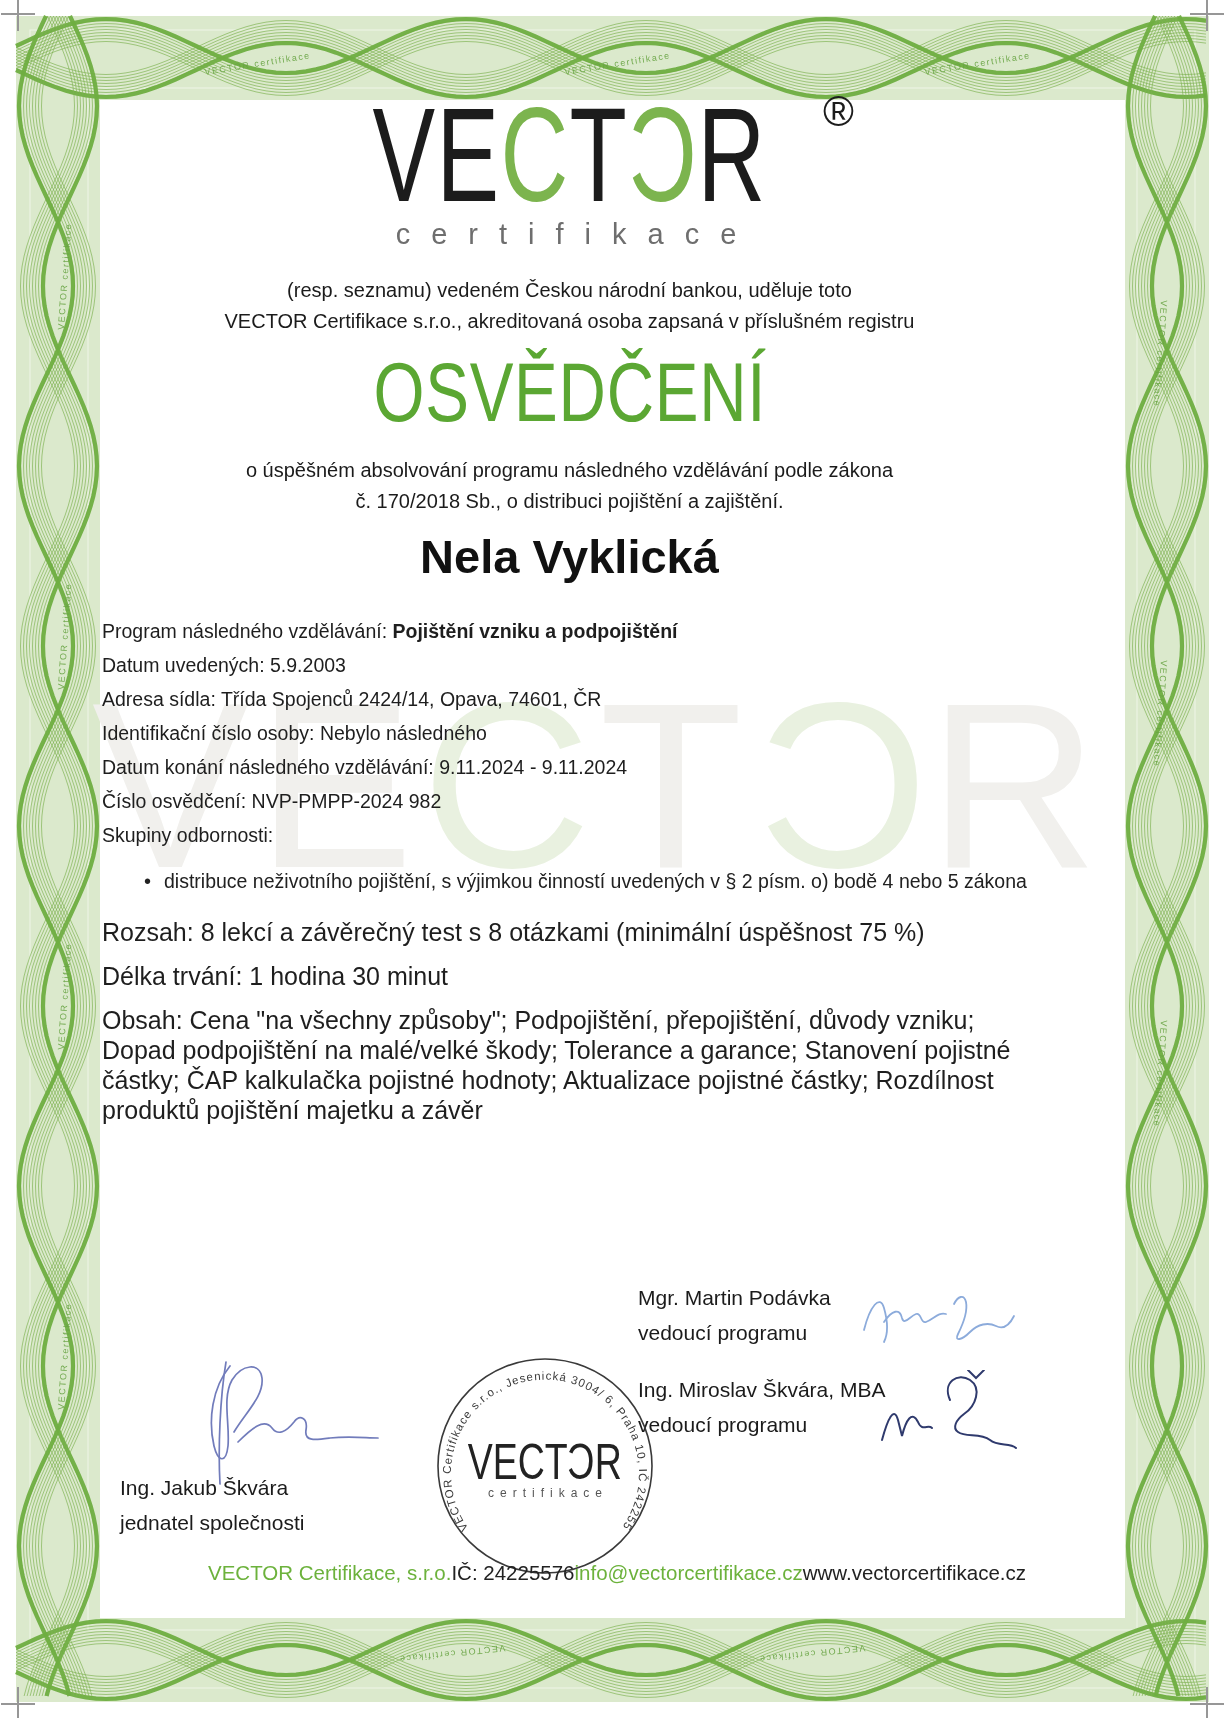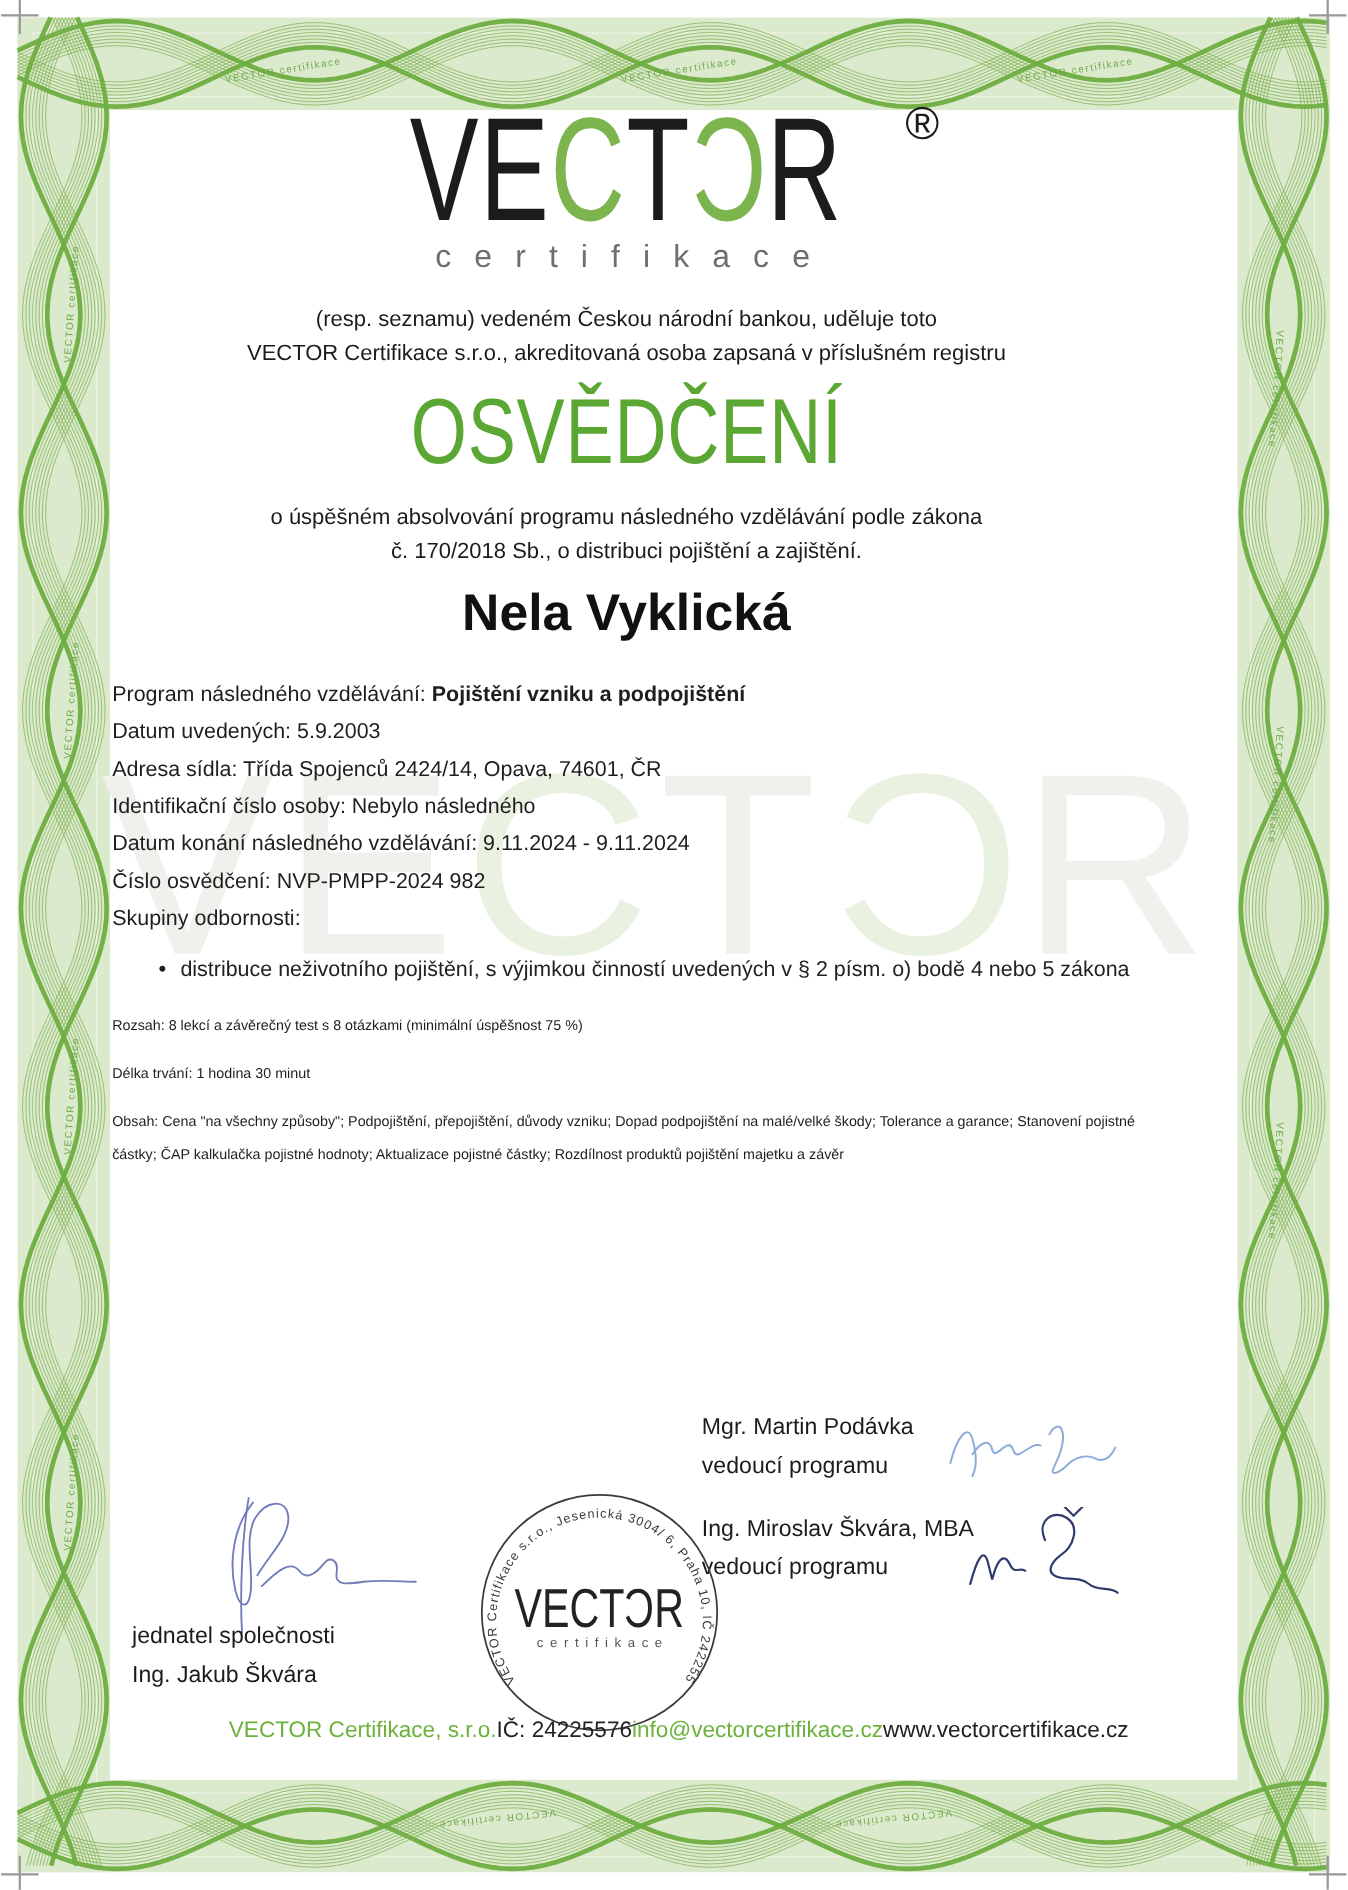--- a/index.html
+++ b/index.html
@@ -33,21 +33,21 @@
   .big-title{margin-top:12px;}
   .big-title span{display:inline-block;transform:scaleX(.78);transform-origin:center;
     font-size:84px;line-height:86px;color:#5ba733;font-weight:400;letter-spacing:1px;}
   .subline{margin-top:20px;font-size:20px;line-height:31px;color:#1b1b1b;}
   .recipient{margin-top:12px;font-size:47px;line-height:56px;font-weight:700;color:#111;}
   .details{margin-top:36px;font-size:19.5px;color:#1e1e1e;}
   .details p{margin:0 0 14px 0;line-height:20px;}
   .details .strong{font-weight:700;}
   .bullet-row{margin:24px 0 4px 0;padding-left:62px;position:relative;font-size:19.5px;line-height:24px;}
   .bullet-row::before{content:"•";position:absolute;left:42px;top:0;font-size:20px;}
-  .paras{margin-top:24px;font-size:13px;color:#1e1e1e;}
+  .paras{margin-top:24px;font-size:25px;color:#1e1e1e;}
   .paras p{margin:0 0 14px 0;line-height:30px;}
   
   .sig-svg{position:absolute;z-index:4;}
   .sign-name{position:absolute;z-index:4;font-size:21px;line-height:35px;color:#1b1b1b;}
   .stamp{position:absolute;left:435px;top:1356px;width:220px;height:220px;z-index:4;}
   .stamp svg{position:absolute;left:0;top:0;}
   .stamp-logo{position:absolute;left:0;top:84px;width:220px;text-align:center;}
   .stamp-word{display:inline-block;transform:scaleX(.75);transform-origin:center;
     font-size:50px;line-height:44px;font-weight:400;color:#222;}
   .stamp-word .seg-dark,.stamp-word .seg-green{color:#222;}
@@ -230,22 +230,22 @@
 </svg>
 <svg class="sig-svg" style="left:872px;top:1370px;" width="150" height="95">
   <g fill="none" stroke="#2f3a6d" stroke-width="2" stroke-linecap="round">
     <path d="M10,70 C16,48 22,36 26,50 L30,66 C34,50 40,40 46,52 C50,62 56,54 60,58"></path>
     <path d="M78,30 C70,12 86,2 98,10 C110,18 104,36 92,44 C84,50 80,58 86,62 C94,68 108,62 118,70 C126,77 138,72 144,78"></path>
     <path d="M96,0 L104,8 L112,0"></path>
   </g>
 </svg>
 
 <div class="sign-name" style="left:120px;top:1470px;width:270px;">
+  <div>Ing. Jakub Škvára</div>
   <div>jednatel společnosti</div>
-  <div>Ing. Jakub Škvára</div>
 </div>
 <div class="sign-name" style="left:638px;top:1280px;width:282px;">
   <div>Mgr. Martin Podávka</div>
   <div>vedoucí programu</div>
 </div>
 <div class="sign-name" style="left:638px;top:1372px;width:282px;">
   <div>Ing. Miroslav Škvára, MBA</div>
   <div>vedoucí programu</div>
 </div>
 

